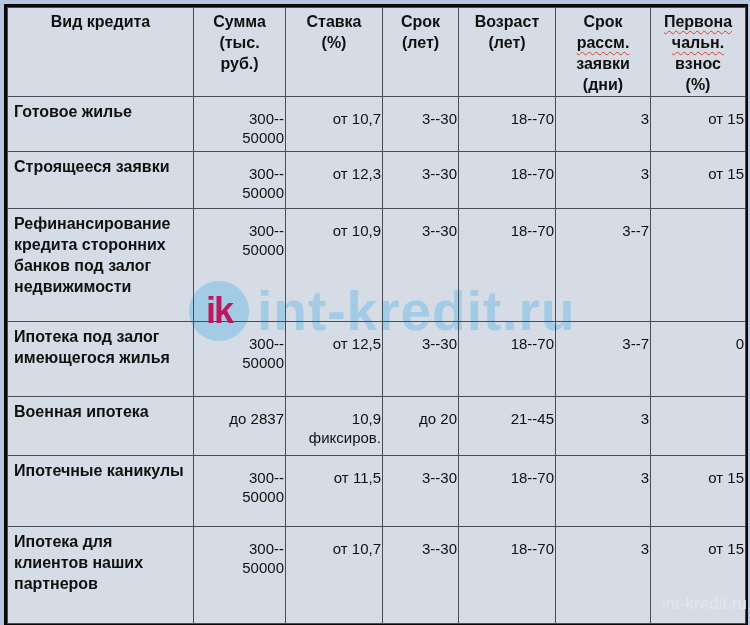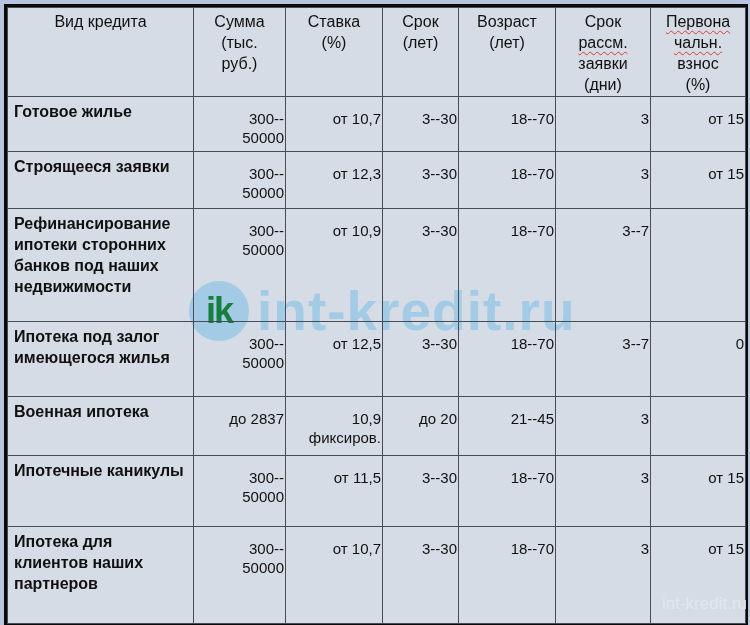--- a/index.html
+++ b/index.html
@@ -25,21 +25,21 @@
     display:flex; align-items:center;
     z-index:1;
     pointer-events:none;
   }
   .wm-circle {
     width:60px; height:60px;
     border-radius:50%;
     background:rgba(128,191,228,0.60);
     display:flex; align-items:center; justify-content:center;
     font-weight:bold; font-size:36px;
-    color:#15803d;
+    color:#be185d;
     letter-spacing:-2px;
   }
   .wm-text {
     margin-left:8px;
     font-weight:bold;
     font-size:55px;
     letter-spacing:1px;
     color:rgba(128,191,228,0.60);
   }
   .watermark-corner {
@@ -58,21 +58,21 @@
   }
   col.c1{width:186px} col.c2{width:92px} col.c3{width:97px}
   col.c4{width:76px}  col.c5{width:97px} col.c6{width:95px} col.c7{width:95px}
   th, td {
     border:1px solid #474d57;
     vertical-align:top;
     background:transparent;
     overflow:hidden;
   }
   th {
-    font-size:16px; font-weight:normal;
+    font-size:16px; font-weight:bold;
     text-align:center;
     padding-top:3px;
     line-height:21px;
   }
   td {
     font-size:15px;
     text-align:right;
     padding-top:12px;
     line-height:19px;
     white-space:pre-line;
@@ -177,21 +177,21 @@
             <td class="type-cell">Строящееся заявки</td>
             <td>300--
 50000</td>
             <td>от 12,3</td>
             <td>3--30</td>
             <td>18--70</td>
             <td>3</td>
             <td>от 15</td>
           </tr>
           <tr>
-            <td class="type-cell">Рефинансирование ипотеки сторонних банков под наших недвижимости</td>
+            <td class="type-cell">Рефинансирование кредита сторонних банков под залог недвижимости</td>
             <td>300--
 50000</td>
             <td>от 10,9</td>
             <td>3--30</td>
             <td>18--70</td>
             <td>3--7</td>
             <td></td>
           </tr>
           <tr>
             <td class="type-cell">Ипотека под залог имеющегося жилья</td>

